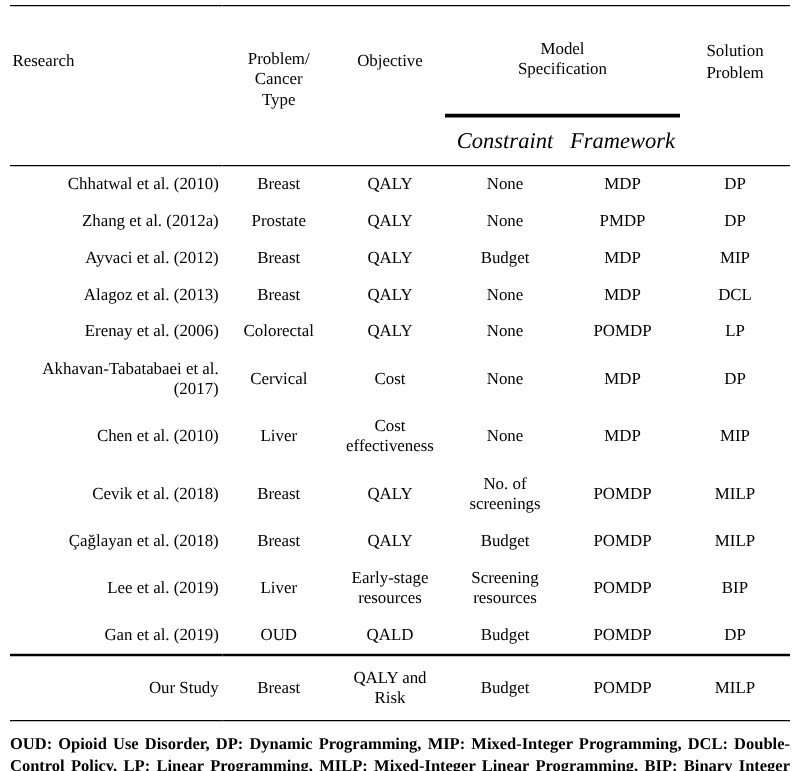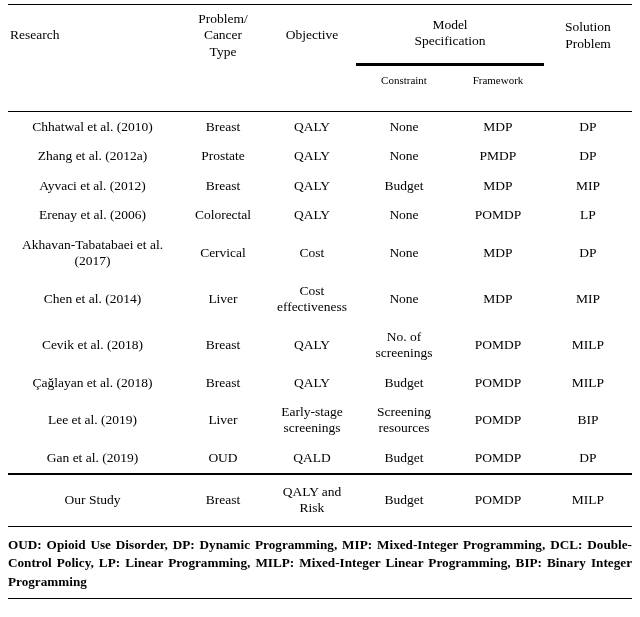--- a/index.html
+++ b/index.html
@@ -27,32 +27,32 @@
   thead { border-bottom: 1px solid #000; }
   th {
     font-weight: normal;
     font-size: 13.5px;
     vertical-align: middle;
     padding: 6px 2px 4px 2px;
     text-align: center;
   }
   th.left { text-align: left; padding-left: 2px; }
   th .narrow { display: block; margin: 0 auto; }
-  th .w58 { max-width: 58px; }
+  th .w58 { max-width: 58px; margin-top: 28px; }
   th .w95 { max-width: 95px; }
   th .w70 { max-width: 70px; }
   th.modelspec { border-bottom: 3px solid #000000; padding-bottom: 7px; }
-  tr.subhead th { padding: 8px 2px 24px 2px; font-size: 11px; }
+  tr.subhead th { padding: 8px 2px 8px 2px; font-size: 18px; font-style: italic; }
   td {
     padding: 6.5px 3px;
     text-align: center;
     vertical-align: middle;
     font-size: 13.5px;
   }
-  td.left { text-align: center; padding-left: 2px; }
+  td.left { text-align: right; padding-left: 2px; }
   tr.our-study td { border-top: 2px solid #000; padding-top: 9px; padding-bottom: 9px; }
   .footnote {
     width: 624px;
     box-sizing: border-box;
     margin-top: 1px;
     padding: 8px 0 7px 0;
     border-bottom: 1.5px solid #000;
     font-weight: bold;
     font-size: 13.2px;
     line-height: 1.4;
@@ -123,37 +123,45 @@
         </tr>
         <tr>
           <td class="left">Ayvaci et al. (2012)</td>
           <td>Breast</td>
           <td>QALY</td>
           <td>Budget</td>
           <td>MDP</td>
           <td>MIP</td>
         </tr>
         <tr>
+          <td class="left">Alagoz et al. (2013)</td>
+          <td>Breast</td>
+          <td>QALY</td>
+          <td>None</td>
+          <td>MDP</td>
+          <td>DCL</td>
+        </tr>
+        <tr>
           <td class="left">Erenay et al. (2006)</td>
           <td>Colorectal</td>
           <td>QALY</td>
           <td>None</td>
           <td>POMDP</td>
           <td>LP</td>
         </tr>
         <tr>
           <td class="left">Akhavan-Tabatabaei et al. (2017)</td>
           <td>Cervical</td>
           <td>Cost</td>
           <td>None</td>
           <td>MDP</td>
           <td>DP</td>
         </tr>
         <tr>
-          <td class="left">Chen et al. (2014)</td>
+          <td class="left">Chen et al. (2010)</td>
           <td>Liver</td>
           <td>Cost effectiveness</td>
           <td>None</td>
           <td>MDP</td>
           <td>MIP</td>
         </tr>
         <tr>
           <td class="left">Cevik et al. (2018)</td>
           <td>Breast</td>
           <td>QALY</td>
@@ -165,21 +173,21 @@
           <td class="left">Çağlayan et al. (2018)</td>
           <td>Breast</td>
           <td>QALY</td>
           <td>Budget</td>
           <td>POMDP</td>
           <td>MILP</td>
         </tr>
         <tr>
           <td class="left">Lee et al. (2019)</td>
           <td>Liver</td>
-          <td>Early-stage screenings</td>
+          <td>Early-stage resources</td>
           <td>Screening resources</td>
           <td>POMDP</td>
           <td>BIP</td>
         </tr>
         <tr>
           <td class="left">Gan et al. (2019)</td>
           <td>OUD</td>
           <td>QALD</td>
           <td>Budget</td>
           <td>POMDP</td>

